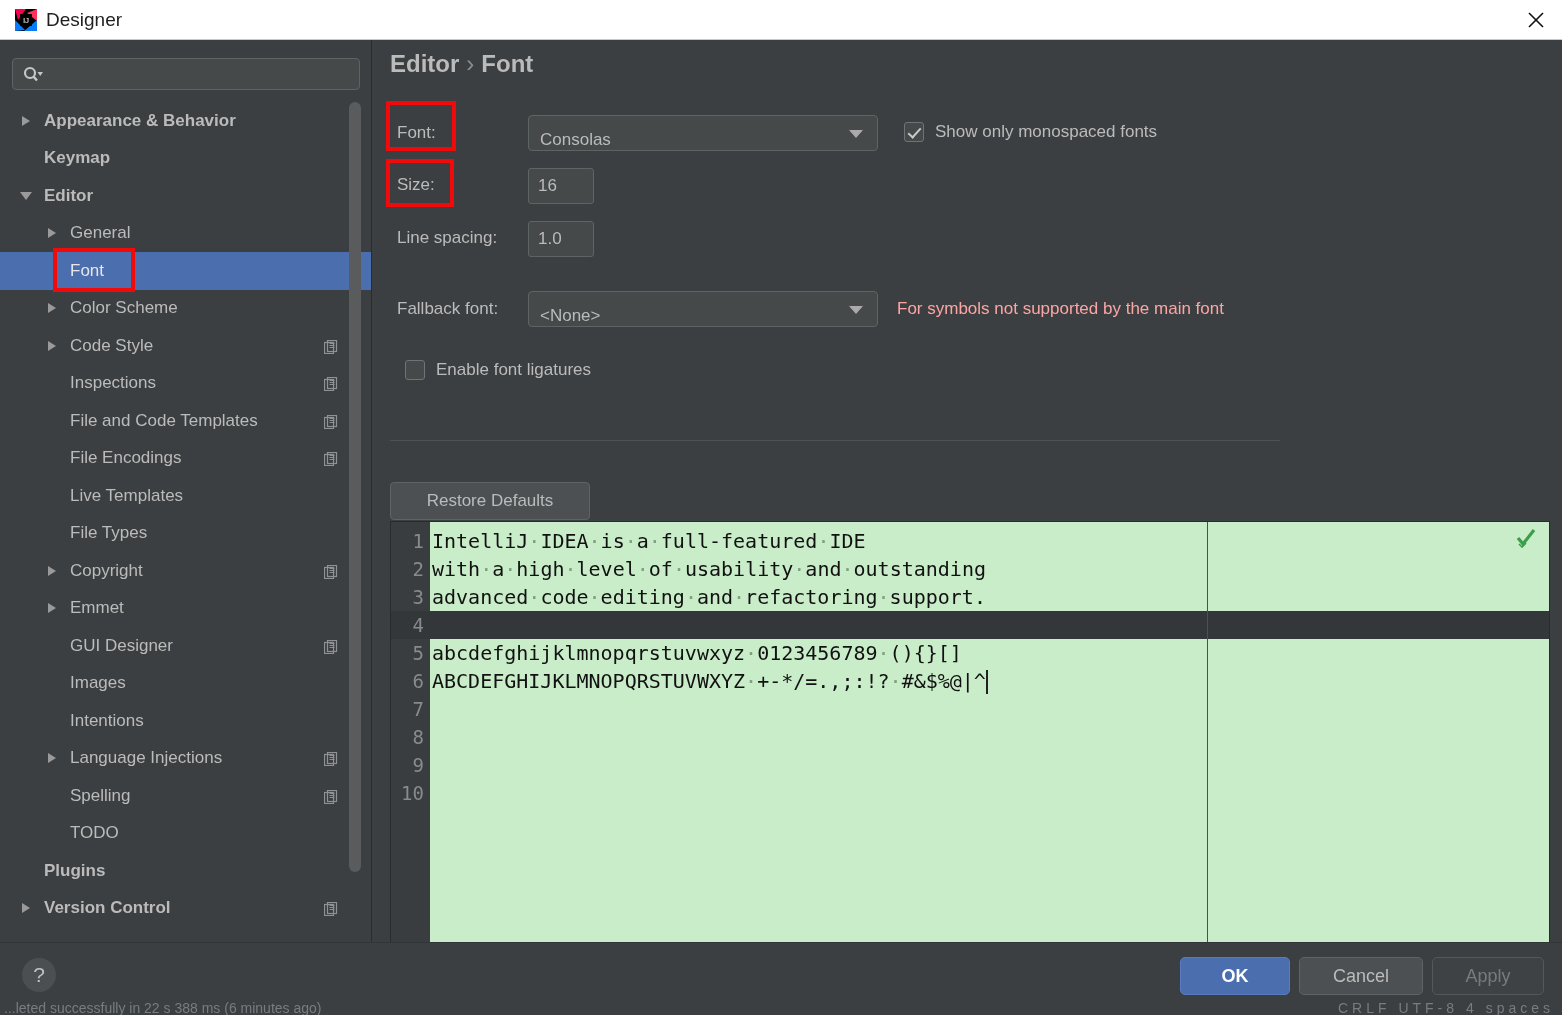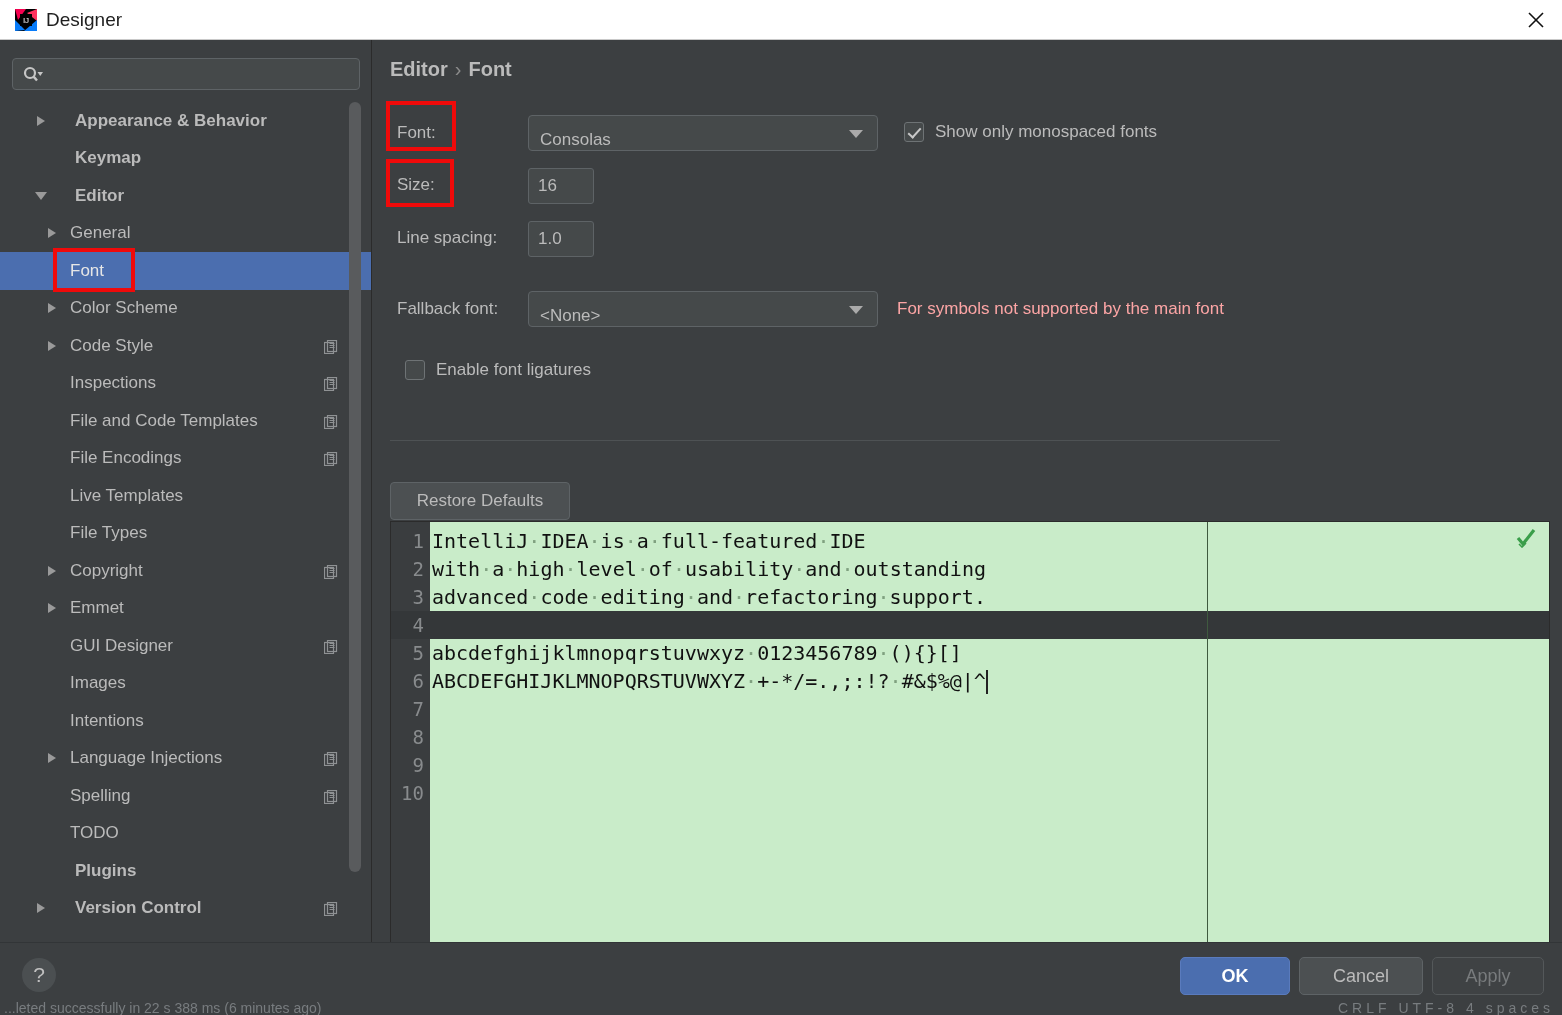--- a/index.html
+++ b/index.html
@@ -98,21 +98,21 @@
   .tree-row {
     position: relative;
     height: 37.5px;
     display: flex;
     align-items: center;
     color: #bbbbbb;
     font-size: 17px;
     white-space: nowrap;
     cursor: default;
   }
-  .tree-row.lvl0 { padding-left: 35px; font-weight: bold; gap: 16px; }
+  .tree-row.lvl0 { padding-left: 20px; font-weight: bold; }
   .tree-row.lvl1 { padding-left: 46px; }
   .tree-row.selected { background: #4b6eaf; color: #e6e6e6; width: 372px; }
   .arrow {
     width: 18px; height: 18px;
     margin-right: 6px;
     flex: 0 0 18px;
     position: relative;
   }
   .arrow.none { visibility: hidden; }
   .arrow i {
@@ -151,22 +151,22 @@
 
   
   .main {
     position: absolute;
     left: 373px; top: 40px;
     width: 1189px; height: 902px;
     background: #3c3f41;
     overflow: hidden;
   }
   .breadcrumb {
-    position: absolute; left: 17px; top: 18px;
-    font-size: 20px; font-weight: bold; color: #bbbbbb;
+    position: absolute; left: 17px; top: 10px;
+    font-size: 24px; font-weight: bold; color: #bbbbbb;
   }
   .breadcrumb .sep { color: #8d8d8d; font-weight: normal; margin: 0 7px; }
 
   .field-label {
     position: absolute;
     color: #bbbbbb; font-size: 17px;
   }
   .ann-box {
     position: absolute;
     border: 4px solid #f00a0a;
@@ -250,21 +250,21 @@
     border: 1px solid #5e6366;
     border-radius: 4px;
     color: #bbbbbb;
     font-size: 17px;
     font-family: "Liberation Sans", sans-serif;
     cursor: pointer;
   }
   .btn.restore {
     position: absolute;
     left: 17px; top: 442px;
-    width: 180px; height: 38px;
+    width: 200px; height: 38px;
   }
 
   
   .preview {
     position: absolute;
     left: 17px; top: 481px;
     width: 1160px; height: 440px;
     background: #c9ecc9;
     border: 1px solid #2b2b2b;
     overflow: hidden;

